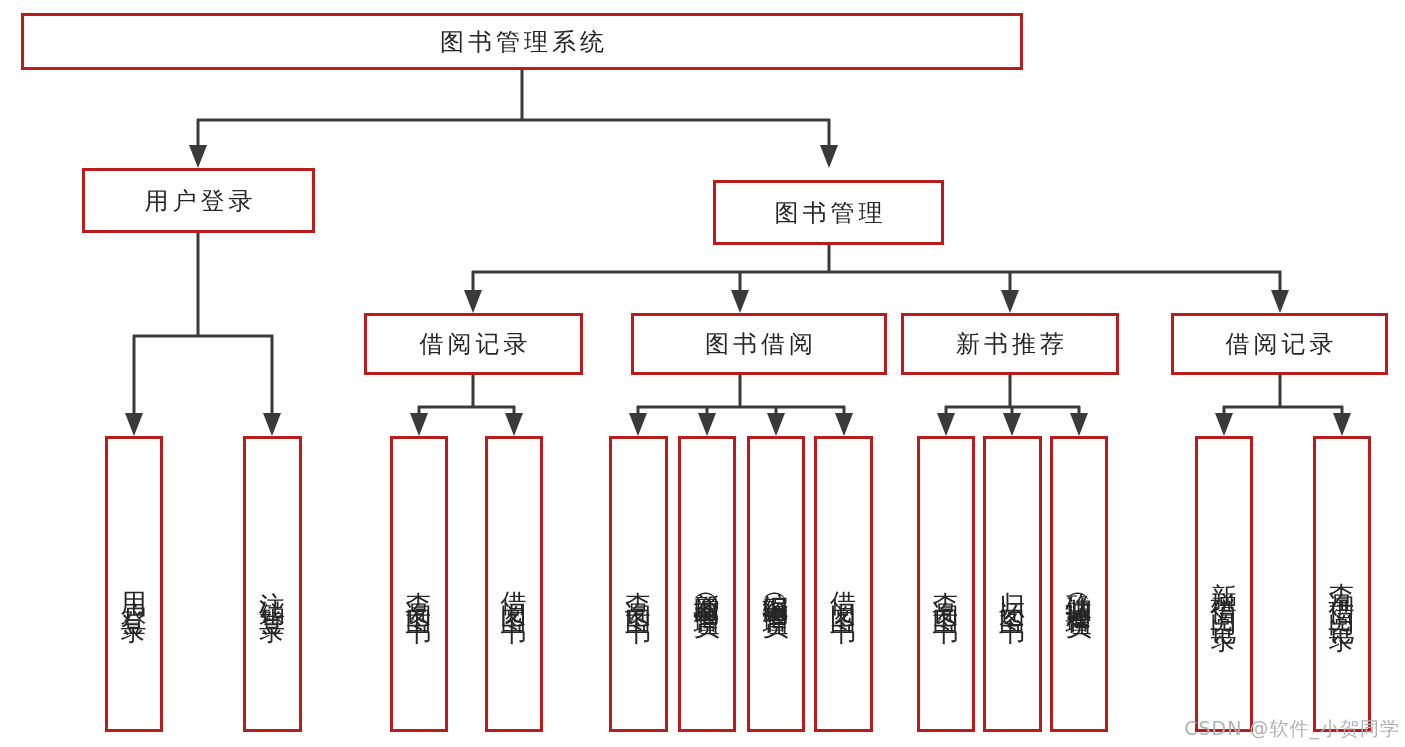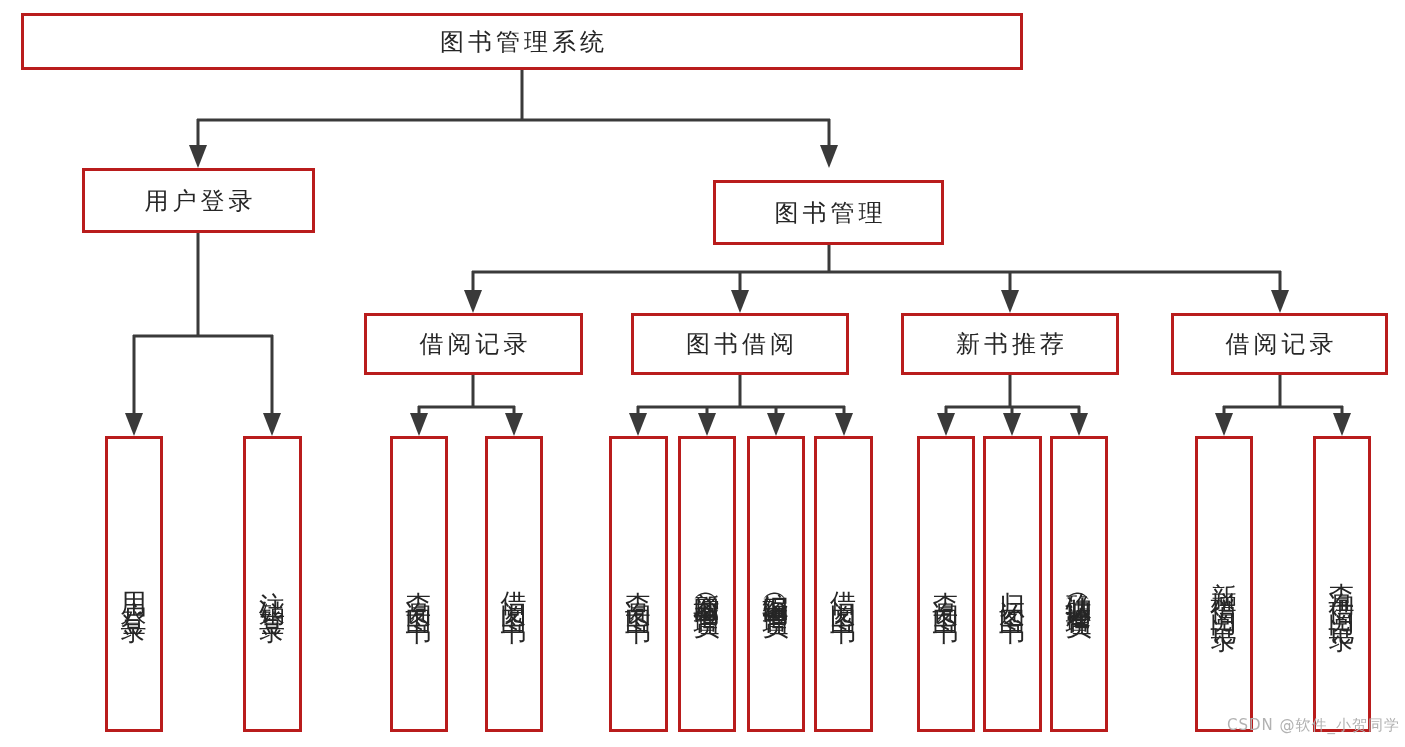--- a/index.html
+++ b/index.html
@@ -14,21 +14,21 @@
     display:flex;align-items:center;justify-content:center;
   }
   .node.h span{font-size:24px;letter-spacing:4px;padding-left:4px;white-space:nowrap;}
   .node.v span{
     writing-mode:vertical-rl;text-orientation:mixed;
     font-size:26px;letter-spacing:9px;padding-top:9px;line-height:1;white-space:nowrap;
   }
   .node.v span.long{letter-spacing:3px;padding-top:3px;}
   .watermark{
     position:absolute;top:716px;right:5px;z-index:5;
-    font-size:15px;color:#b2b2b2;letter-spacing:1px;white-space:nowrap;
+    font-size:19px;color:#b2b2b2;letter-spacing:1px;white-space:nowrap;
   }
 </style>
 </head>
 <body>
 
 <div class="stage">
 
   <svg class="wires" width="1405" height="747" viewBox="0 0 1405 747">
     <g stroke="#3a3a3a" stroke-width="3" fill="none">
 
@@ -76,21 +76,21 @@
   <div class="node h" style="left:82px;top:168px;width:233px;height:65px">
     <span>用户登录</span>
   </div>
   <div class="node h" style="left:713px;top:180px;width:231px;height:65px">
     <span>图书管理</span>
   </div>
 
   <div class="node h" style="left:364px;top:313px;width:219px;height:62px">
     <span>借阅记录</span>
   </div>
-  <div class="node h" style="left:631px;top:313px;width:218px;height:62px">
+  <div class="node h" style="left:631px;top:313px;width:256px;height:62px">
     <span>图书借阅</span>
   </div>
   <div class="node h" style="left:901px;top:313px;width:218px;height:62px">
     <span>新书推荐</span>
   </div>
   <div class="node h" style="left:1171px;top:313px;width:217px;height:62px">
     <span>借阅记录</span>
   </div>
 
   <div class="node v" style="left:105px;top:436px;width:58px;height:296px">

